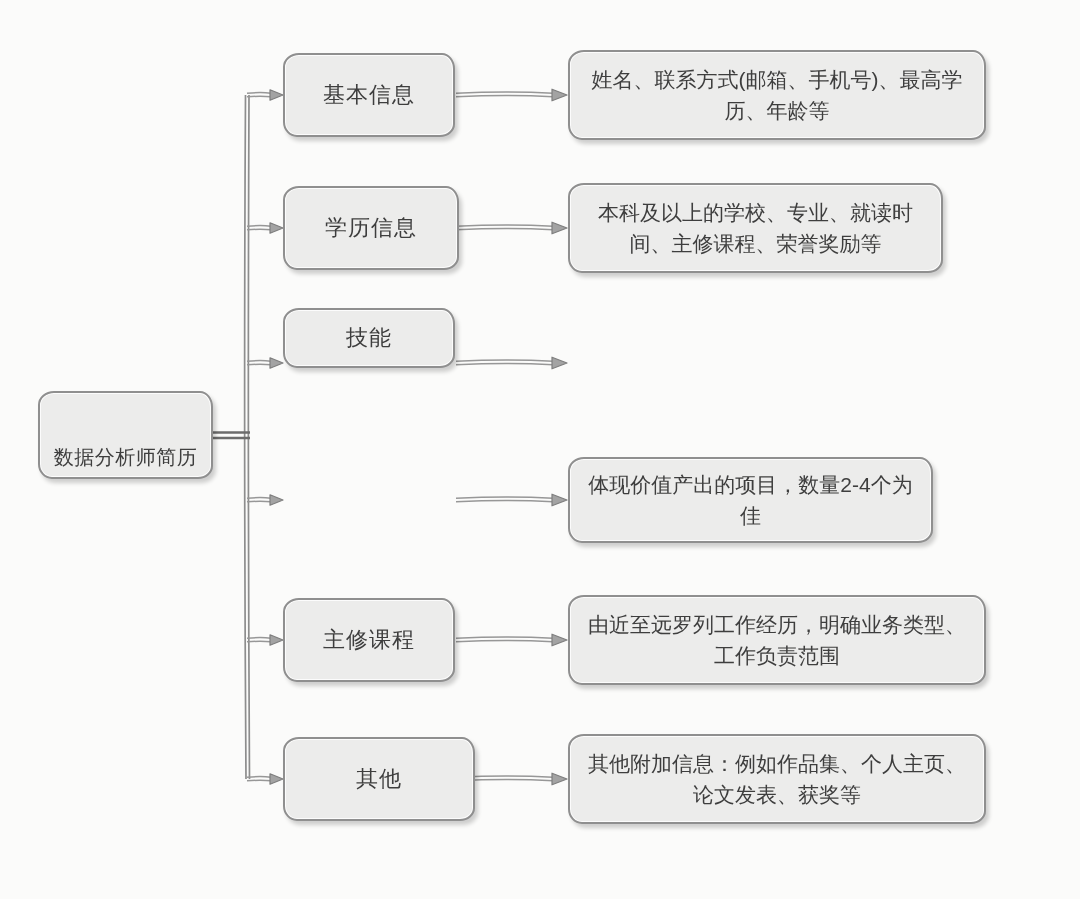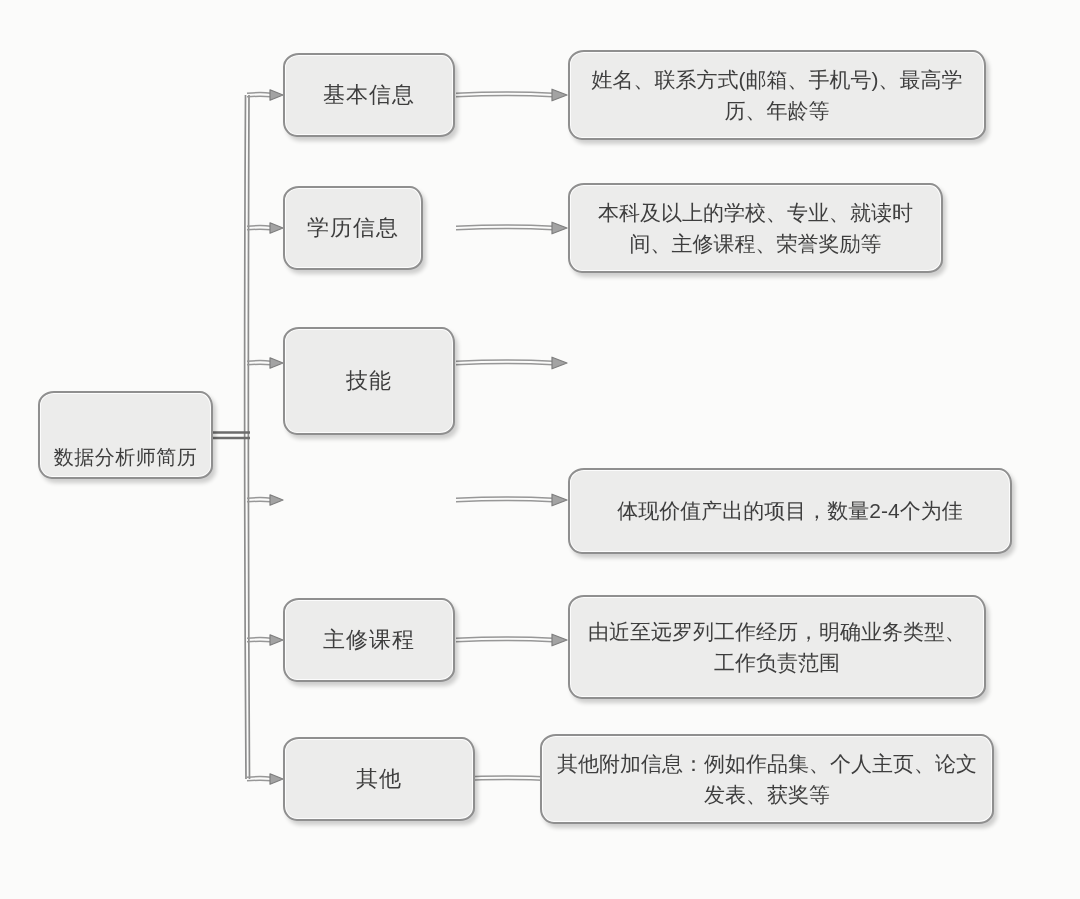--- a/index.html
+++ b/index.html
@@ -109,42 +109,42 @@
     <use href="#longArrow" x="456" y="779"></use>
   </svg>
 
   <div class="node root" style="left:38px;top:391px;width:175px;height:88px">
     <span class="lbl">数据分析师简历</span>
   </div>
 
   <div class="node mid" style="left:283px;top:53px;width:172px;height:84px">
     <span class="lbl">基本信息</span>
   </div>
-  <div class="node mid" style="left:283px;top:186px;width:140px;height:84px">
+  <div class="node mid" style="left:283px;top:186px;width:176px;height:84px">
     <span class="lbl">学历信息</span>
   </div>
-  <div class="node mid" style="left:283px;top:327px;width:172px;height:108px">
+  <div class="node mid" style="left:283px;top:308px;width:172px;height:60px">
     <span class="lbl">技能</span>
   </div>
   <div class="node mid" style="left:283px;top:598px;width:172px;height:84px">
     <span class="lbl">主修课程</span>
   </div>
   <div class="node mid" style="left:283px;top:737px;width:192px;height:84px">
     <span class="lbl">其他</span>
   </div>
 
   <div class="node detail" style="left:568px;top:50px;width:418px;height:90px">
     <span class="lbl">姓名、联系方式(邮箱、手机号)、最高学历、年龄等</span>
   </div>
   <div class="node detail" style="left:568px;top:183px;width:375px;height:90px">
     <span class="lbl">本科及以上的学校、专业、就读时间、主修课程、荣誉奖励等</span>
   </div>
-  <div class="node detail" style="left:568px;top:468px;width:444px;height:86px">
+  <div class="node detail" style="left:568px;top:457px;width:365px;height:86px">
     <span class="lbl">体现价值产出的项目，数量2-4个为佳</span>
   </div>
-  <div class="node detail" style="left:568px;top:595px;width:418px;height:104px">
+  <div class="node detail" style="left:568px;top:595px;width:418px;height:90px">
     <span class="lbl">由近至远罗列工作经历，明确业务类型、工作负责范围</span>
   </div>
-  <div class="node detail" style="left:540px;top:734px;width:454px;height:90px">
+  <div class="node detail" style="left:568px;top:734px;width:418px;height:90px">
     <span class="lbl">其他附加信息：例如作品集、个人主页、论文发表、获奖等</span>
   </div>
 
 </div>
 
 </body></html>

